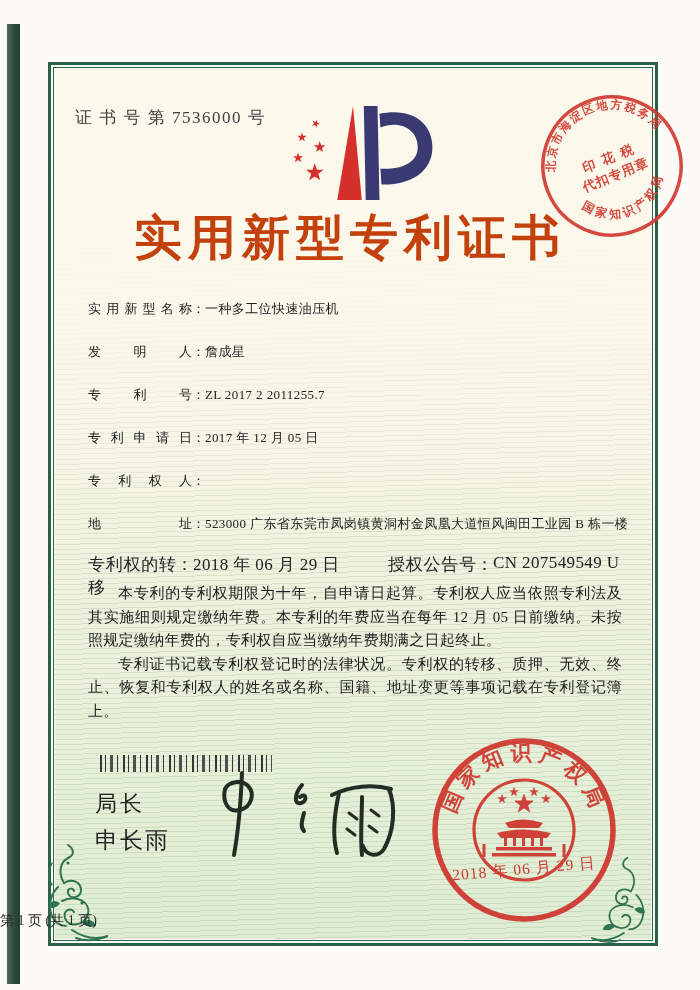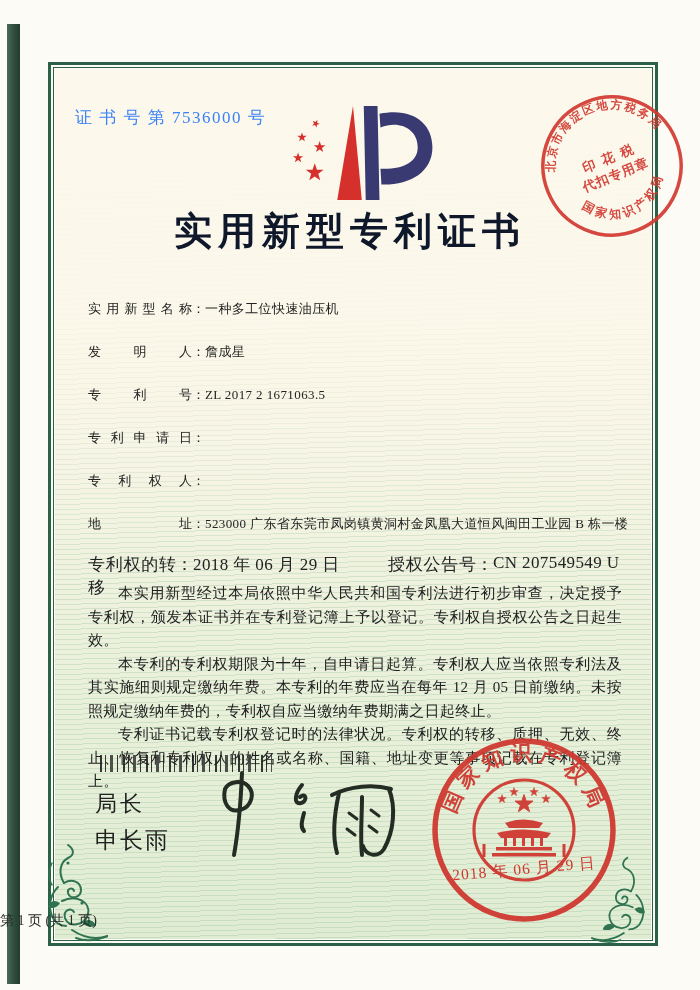--- a/index.html
+++ b/index.html
@@ -12,24 +12,24 @@
   .frame{position:absolute;left:48px;top:62px;width:604px;height:878px;
          border:3px solid #2b6247;z-index:1;}
   .frame-inner{position:absolute;inset:2px;border:1px solid #2b6247;}
   
   .paper{position:absolute;inset:1px;
     background:
       linear-gradient(180deg,rgba(252,249,236,1) 0%,rgba(252,249,236,.85) 28%,rgba(252,249,236,0) 58%),
       repeating-linear-gradient(178.5deg,rgba(110,170,125,.22) 0 1px,rgba(0,0,0,0) 1px 5px),
       linear-gradient(180deg,#fbf8eb 0%,#f6f3e3 38%,#ebf1dc 68%,#dfecd2 100%);}
   .content{position:absolute;inset:0;z-index:3;}
-  .certno{position:absolute;left:75px;top:106px;font-size:17px;letter-spacing:1.5px;color:#3b82f6;}
+  .certno{position:absolute;left:75px;top:106px;font-size:17px;letter-spacing:1.5px;color:#404040;}
   .logo{position:absolute;left:268px;top:104px;z-index:2;}
-  .title{position:absolute;left:0;right:0;top:206px;text-align:center;font-size:38px;
-         font-weight:600;letter-spacing:6px;color:#0f172a;}
+  .title{position:absolute;left:0;right:0;top:206px;text-align:center;font-size:48px;
+         font-weight:600;letter-spacing:6px;color:#c2410c;}
   .frow{position:absolute;left:88px;width:552px;display:flex;font-size:13px;line-height:25px;}
   .flabel{display:inline-block;width:104px;text-align:justify;text-align-last:justify;flex:0 0 104px;}
   .colon{flex:0 0 auto;}
   .fval{flex:1;letter-spacing:.4px;}
   .grantrow{position:absolute;top:553px;left:0;width:100%;font-size:17px;}
   .grant-left{position:absolute;left:88px;display:flex;width:330px;}
   .grant-right{position:absolute;left:388px;display:flex;width:280px;}
   .glabel{display:inline-block;width:88px;text-align:justify;text-align-last:justify;flex:0 0 88px;}
   .paras{position:absolute;left:88px;top:582px;width:534px;font-size:15px;line-height:23.5px;
          text-align:justify;color:#1d1d1d;}
@@ -128,25 +128,26 @@
       <span class="fval">一种多工位快速油压机</span>
     </div>
     <div class="frow" style="top:339px">
       <span class="flabel">发明人</span>
         <span class="colon">：</span>
       <span class="fval">詹成星</span>
     </div>
     <div class="frow" style="top:382px">
       <span class="flabel">专利号</span>
         <span class="colon">：</span>
-      <span class="fval">ZL 2017 2 1671063.5</span>
+      <span class="fval">ZL 2017 2 2011255.7</span>
     </div>
     <div class="frow" style="top:425px">
       <span class="flabel">专利申请日</span>
         <span class="colon">：</span>
+      <span class="fval">2017 年 12 月 05 日</span>
     </div>
     <div class="frow" style="top:468px">
       <span class="flabel">专利权人</span>
         <span class="colon">：</span>
     </div>
     <div class="frow" style="top:511px">
       <span class="flabel">地址</span>
         <span class="colon">：</span>
       <span class="fval">523000 广东省东莞市凤岗镇黄洞村金凤凰大道恒风闽田工业园 B 栋一楼</span>
     </div>
@@ -158,21 +159,20 @@
         <span class="fval">2018 年 06 月 29 日</span>
       </span>
       <span class="grant-right">
         <span class="glabel">授权公告号</span>
           <span class="colon">：</span>
         <span class="fval">CN 207549549 U</span>
       </span>
     </div>
 
     <div class="paras">
-      <p>本实用新型经过本局依照中华人民共和国专利法进行初步审查，决定授予专利权，颁发本证书并在专利登记簿上予以登记。专利权自授权公告之日起生效。</p>
       <p>本专利的专利权期限为十年，自申请日起算。专利权人应当依照专利法及其实施细则规定缴纳年费。本专利的年费应当在每年 12 月 05 日前缴纳。未按照规定缴纳年费的，专利权自应当缴纳年费期满之日起终止。</p>
       <p>专利证书记载专利权登记时的法律状况。专利权的转移、质押、无效、终止、恢复和专利权人的姓名或名称、国籍、地址变更等事项记载在专利登记簿上。</p>
     </div>
 
     <div class="barcode"></div>
 
     <div class="dir-title">局长</div>
     <div class="dir-name">申长雨</div>
 
     <svg class="signature" width="195" height="100" viewBox="0 0 195 100">

